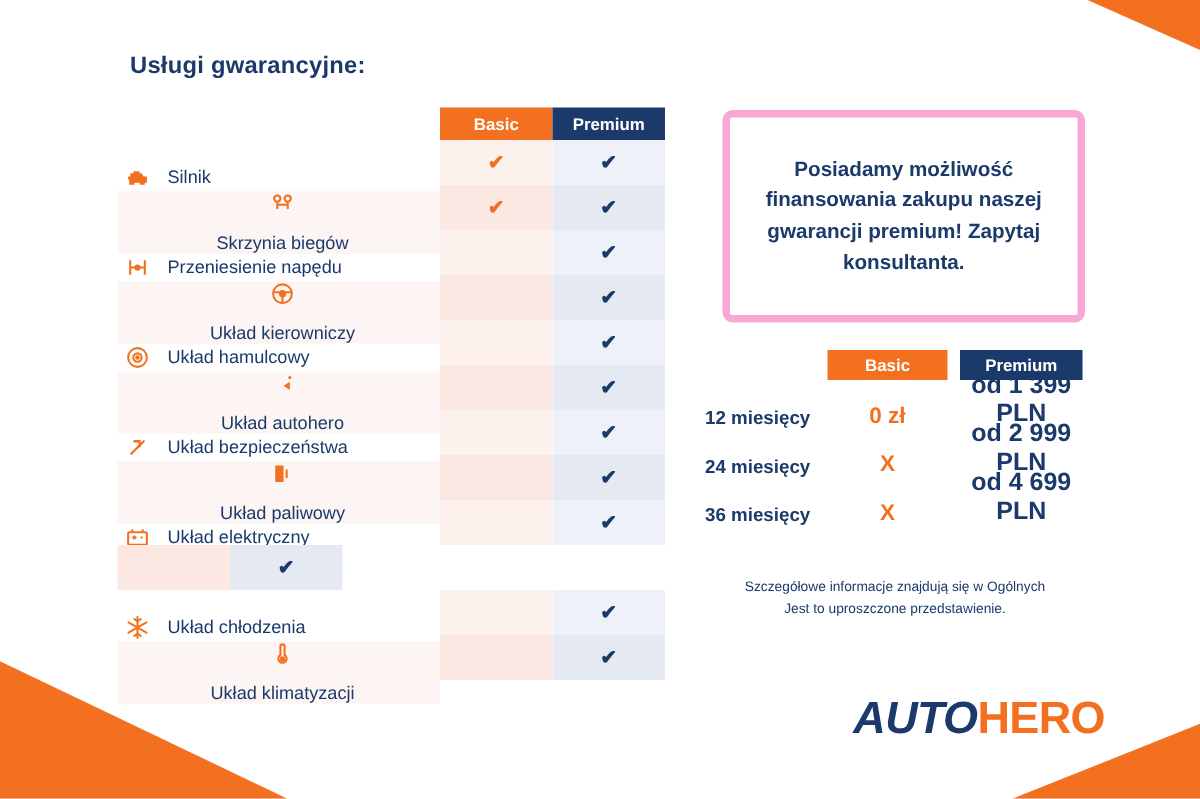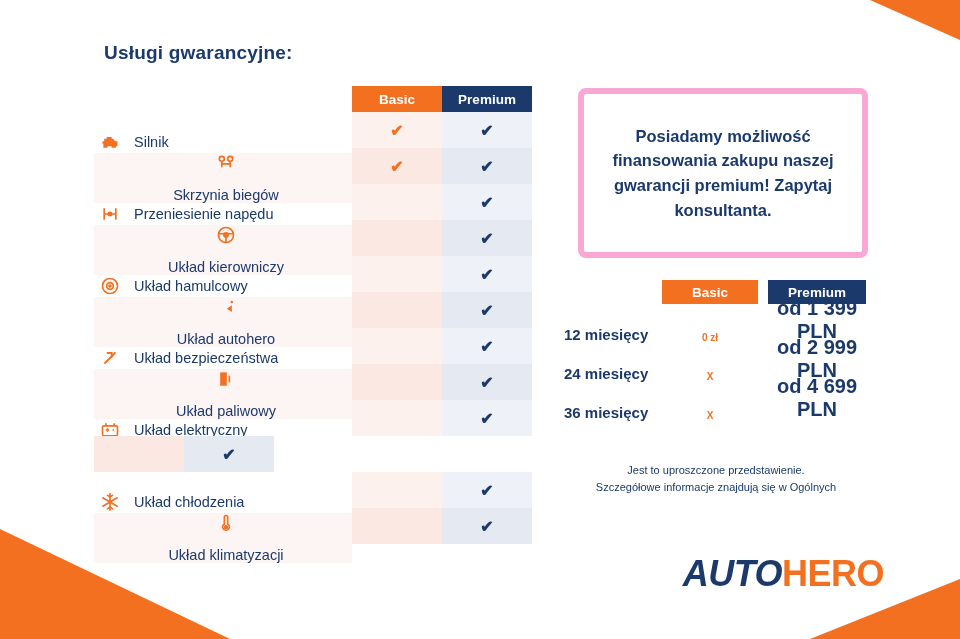--- a/index.html
+++ b/index.html
@@ -181,21 +181,21 @@
   .price-row .term {
     width: 98px;
     font-size: 15px;
     font-weight: bold;
     color: #1b3a6b;
     text-align: left;
   }
   .price-row .basic-val {
     width: 96px;
     text-align: center;
-    font-size: 10px;
+    font-size: 18px;
     font-weight: bold;
     color: #f37021;
   }
   .price-row .premium-val {
     width: 98px;
     margin-left: 10px;
     text-align: center;
     font-size: 20px;
     font-weight: bold;
     color: #1b3a6b;
@@ -427,21 +427,21 @@
       <div class="premium-val">od 2 999 PLN</div>
     </div>
     <div class="price-row">
       <div class="term">36 miesięcy</div>
       <div class="basic-val">X</div>
       <div class="premium-val">od 4 699 PLN</div>
     </div>
   </div>
 
   <div class="disclaimer">
+    <div>Szczegółowe informacje znajdują się w Ogólnych</div>
     <div>Jest to uproszczone przedstawienie.</div>
-    <div>Szczegółowe informacje znajdują się w Ogólnych</div>
   </div>
 
   <div class="logo">
     <span class="auto">AUTO</span><span class="hero">HERO</span>
   </div>
 
 </div>
 
 </body></html>

